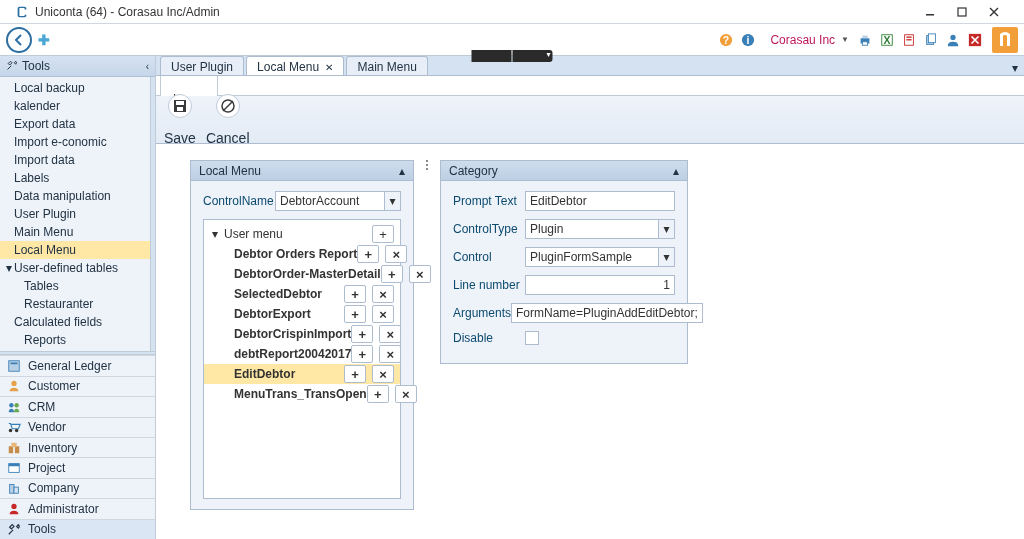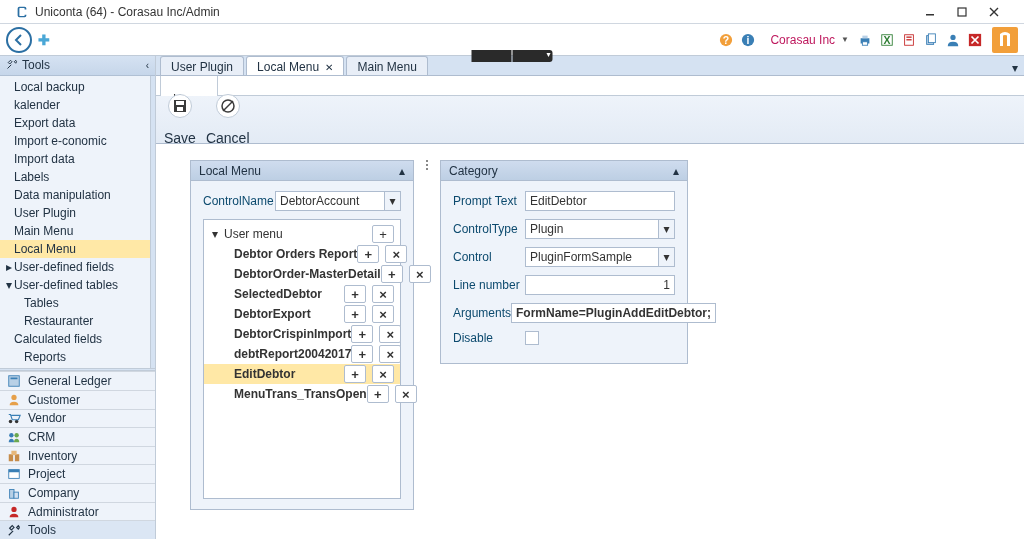--- a/index.html
+++ b/index.html
@@ -214,21 +214,20 @@
       <div class="side-item">Local backup</div>
       <div class="side-item">kalender</div>
       <div class="side-item">Export data</div>
       <div class="side-item">Import e-conomic</div>
       <div class="side-item">Import data</div>
       <div class="side-item">Labels</div>
       <div class="side-item">Data manipulation</div>
       <div class="side-item">User Plugin</div>
       <div class="side-item">Main Menu</div>
       <div class="side-item selected">Local Menu</div>
-      <div class="side-item exp"><span class="caret">▸</span><span>User-defined fields</span></div>
       <div class="side-item exp"><span class="caret">▾</span><span>User-defined tables</span></div>
       <div class="side-item side-sub">Tables</div>
       <div class="side-item side-sub">Restauranter</div>
       <div class="side-item">Calculated fields</div>
       <div class="side-item side-sub">Reports</div>
     </div>
     <div class="side-divider"></div>
 
     <div class="side-module">
         <span class="mi">
@@ -244,37 +243,37 @@
           <svg class="ico" viewBox="0 0 16 16">
             <circle cx="8" cy="5" r="3" fill="#e6a04a"></circle>
             <path d="M3 14 Q3 10 8 10 Q13 10 13 14 Z" fill="#e6a04a"></path>
           </svg>
         </span>
         <span>Customer</span>
       </div>
     <div class="side-module">
         <span class="mi">
           <svg class="ico" viewBox="0 0 16 16">
-            <circle cx="4" cy="12" r="2" fill="#333"></circle>
-            <circle cx="11" cy="12" r="2" fill="#333"></circle>
-            <path d="M2 4 L4 4 L6 10 L13 10 L15 5 L5 5" fill="none" stroke="#3a7fb5" stroke-width="1.3"></path>
-          </svg>
-        </span>
-        <span>Vendor</span>
-      </div>
-    <div class="side-module">
-        <span class="mi">
-          <svg class="ico" viewBox="0 0 16 16">
             <circle cx="5" cy="6" r="2.5" fill="#3a7fb5"></circle>
             <circle cx="11" cy="6" r="2.5" fill="#6aa84f"></circle>
             <path d="M2 14 Q2 10 5 10 Q8 10 8 14 Z" fill="#3a7fb5"></path>
             <path d="M8 14 Q8 10 11 10 Q14 10 14 14 Z" fill="#6aa84f"></path>
           </svg>
         </span>
         <span>CRM</span>
+      </div>
+    <div class="side-module">
+        <span class="mi">
+          <svg class="ico" viewBox="0 0 16 16">
+            <circle cx="4" cy="12" r="2" fill="#333"></circle>
+            <circle cx="11" cy="12" r="2" fill="#333"></circle>
+            <path d="M2 4 L4 4 L6 10 L13 10 L15 5 L5 5" fill="none" stroke="#3a7fb5" stroke-width="1.3"></path>
+          </svg>
+        </span>
+        <span>Vendor</span>
       </div>
     <div class="side-module">
         <span class="mi">
           <svg class="ico" viewBox="0 0 16 16">
             <rect x="2" y="6" width="5" height="8" fill="#c68c4a"></rect>
             <rect x="9" y="6" width="5" height="8" fill="#c68c4a"></rect>
             <rect x="5" y="2" width="6" height="5" fill="#e6b77a"></rect>
           </svg>
         </span>
         <span>Inventory</span>
@@ -484,21 +483,21 @@
             <label>Line number</label>
             <div class="field">
                 <div class="txt right">
                   <span>1</span>
                 </div>
               </div>
           </div>
           <div class="row">
             <label>Arguments</label>
             <div class="field">
-                <div class="txt" style="font-size:10px; overflow:hidden; white-space:nowrap;font-weight:bold;">
+                <div class="txt" style="font-size:10px; overflow:hidden; white-space:nowrap;">
                   <span>FormName=PluginAddEditDebtor;</span>
                 </div>
               </div>
           </div>
           <div class="row">
             <label>Disable</label>
             <div class="field">
                 <div class="chk"></div>
               </div>
           </div>

